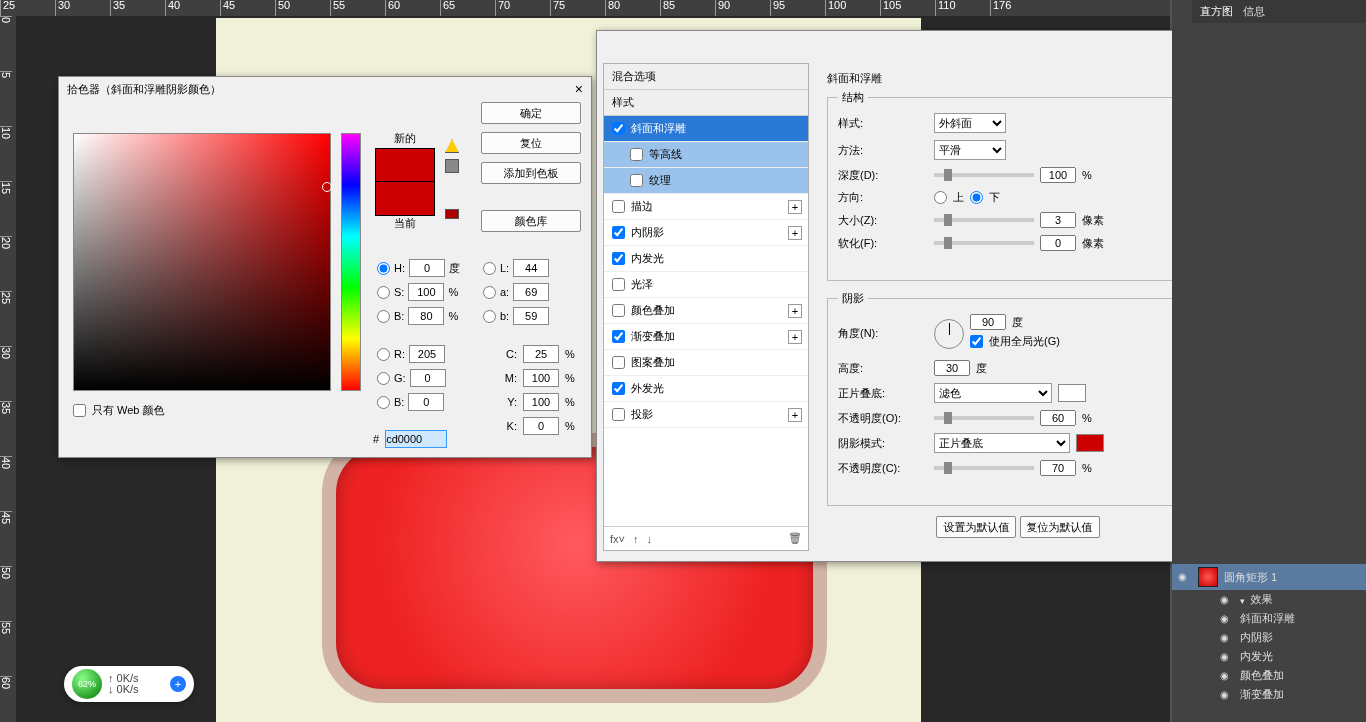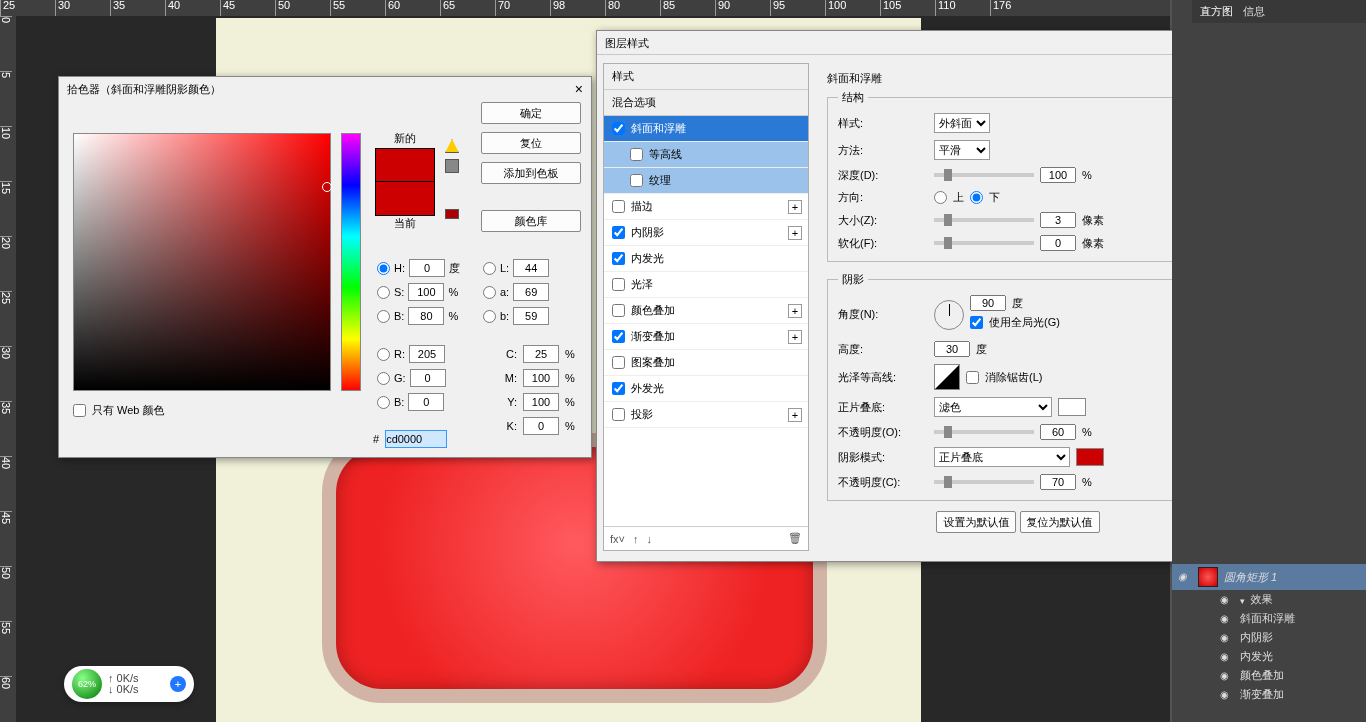--- a/index.html
+++ b/index.html
@@ -50,64 +50,64 @@
 .lstyle .dlg-title{ border-bottom:1px solid #c8c8c8; }
 .ls-left { position:absolute; left:6px; top:32px; width:206px; height:488px; border:1px solid #b0b0b0; background:#fff;}
 .ls-left .hdr{ padding:5px 8px; background:#efefef; border-bottom:1px solid #ccc;}
 .ls-left .row{ padding:5px 8px; display:flex; align-items:center; gap:6px; border-bottom:1px solid #eee; position:relative;}
 .ls-left .row.sel{ background:#2b79d7; color:#fff;}
 .ls-left .row.sub{ padding-left:26px; background:#9bc2ea;}
 .ls-left .row .plus{ position:absolute; right:6px; width:14px; height:14px; border:1px solid #999; text-align:center; line-height:12px; font-size:11px; background:#fff; color:#000;}
 .ls-left .footer{ position:absolute; bottom:0; left:0; right:0; height:24px; border-top:1px solid #ccc; display:flex; align-items:center; padding:0 6px; gap:8px; color:#555;}
 .ls-left .footer .trash{ margin-left:auto;}
 .ls-mid { position:absolute; left:218px; top:32px; width:406px; height:488px; padding:8px 12px;}
-fieldset{ border:1px solid #bbb; padding:8px 10px 3px; margin-bottom:10px;}
+fieldset{ border:1px solid #bbb; padding:8px 10px 22px; margin-bottom:10px;}
 legend{ padding:0 4px;}
 .frow{ display:flex; align-items:center; gap:6px; margin-bottom:7px;}
 .frow .lab{ position:static; width:90px; text-align:left;}
 .frow select, .frow input[type=text]{ height:20px; border:1px solid #999; background:#fff;}
-.frow select{ width:56px;}
+.frow select{ width:72px;}
 .frow .slider{ flex:0 0 100px; height:4px; background:#ccc; position:relative;}
 .frow .slider::after{ content:''; position:absolute; top:-4px; left:10%; width:8px; height:12px; background:#888;}
 .frow input.num{ width:36px; text-align:center;}
 .angle-circle{ width:30px; height:30px; border:1px solid #888; border-radius:50%; position:relative;}
 .angle-circle::after{ content:''; position:absolute; left:14px; top:3px; width:1px; height:12px; background:#000;}
 .contour-sw{ width:26px; height:26px; border:1px solid #888; background:linear-gradient(135deg,#fff 0 49%,#000 51% 100%);}
 .colbox{ width:28px; height:18px; border:1px solid #888;}
 .colbox.white{ background:#fff;}
 .colbox.red{ background:#c00;}
 .ls-mid .bot-btns{ text-align:center; margin-top:6px;}
 .ls-right { position:absolute; left:636px; top:32px; width:130px; padding:10px; display:flex; flex-direction:column; gap:8px; align-items:stretch;}
 .preview-sw{ width:64px; height:64px; margin:8px auto; background:radial-gradient(circle at 50% 45%, #ff6b6b, #d11); border:1px solid #888;}
 
 
 .panels { position:absolute; left:1172px; top:0; width:194px; height:722px; background:#424242; color:#ddd;}
 .panels .tabs{ display:flex; gap:10px; padding:4px 8px; background:#383838;margin-left:20px;}
 .panels .tabs span.active{ color:#fff;}
 .layers-area{ position:absolute; top:560px; left:0; right:0; bottom:0; background:#424242; padding:4px 0;}
 .layer-row{ display:flex; align-items:center; gap:6px; padding:3px 6px;}
-.layer-row.sel{ background:#5a7aa0;font-style:italic;}
+.layer-row.sel{ background:#5a7aa0;}
 .eye{ width:14px; height:14px;}
 .eye::before{ content:'◉'; font-size:10px;}
 .thumb{ width:20px; height:20px; background:radial-gradient(circle,#f55,#c00); border:1px solid #222;}
 .fx-sub{ padding:2px 6px 2px 48px; display:flex; align-items:center; gap:6px;}
 .tri::before{ content:'▸'; font-size:9px;}
 .tri.open::before{ content:'▾';}
 
 
 .netwidget{ position:absolute; left:64px; bottom:20px; width:130px; height:36px; background:#fff; border-radius:18px; display:flex; align-items:center; gap:6px; padding:0 8px; box-shadow:0 2px 6px rgba(0,0,0,.3);}
 .netwidget .ball{ width:30px; height:30px; border-radius:50%; background:radial-gradient(circle at 35% 30%, #8f8, #070); color:#fff; font-size:9px; display:flex; align-items:center; justify-content:center;}
 .netwidget .speeds{ font-size:9px; line-height:11px; color:#444;}
 .netwidget .plus{ width:16px; height:16px; border-radius:50%; background:#27f; color:#fff; text-align:center; line-height:16px; margin-left:auto;}
 </style>
 </head>
 <body>
 
 <div class="canvas-zone">
-  <div class="ruler-h"><span>25</span><span>30</span><span>35</span><span>40</span><span>45</span><span>50</span><span>55</span><span>60</span><span>65</span><span>70</span><span>98</span><span>80</span><span>85</span><span>90</span><span>95</span><span>100</span><span>105</span><span>110</span><span>176</span></div>
+  <div class="ruler-h"><span>25</span><span>30</span><span>35</span><span>40</span><span>45</span><span>50</span><span>55</span><span>60</span><span>65</span><span>70</span><span>75</span><span>80</span><span>85</span><span>90</span><span>95</span><span>100</span><span>105</span><span>110</span><span>176</span></div>
   <div class="ruler-v">
       <span>0</span>
       <span>5</span>
       <span>10</span>
       <span>15</span>
       <span>20</span>
       <span>25</span>
       <span>30</span>
       <span>35</span>
       <span>40</span>
@@ -228,26 +228,23 @@
       <span>#</span>
       <input type="text" value="cd0000" style="">
     </div>
   <div class="webonly">
       <input type="checkbox" style="">
       <span>只有 Web 颜色</span>
     </div>
 </div>
 
 <div class="dlg lstyle">
-  <div class="dlg-title">
-      <span>图层样式</span>
-    </div>
   <div class="ls-left">
+    <div class="hdr">混合选项</div>
     <div class="hdr">样式</div>
-    <div class="hdr">混合选项</div>
     <div class="row sel">
         <input type="checkbox" checked="" style="">
         <span>斜面和浮雕</span>
       </div>
     <div class="row sub">
         <input type="checkbox" style="">
         <span>等高线</span>
       </div>
     <div class="row sub">
         <input type="checkbox" style="">
@@ -355,26 +352,20 @@
               <span>使用全局光(G)</span>
             </div>
         </div>
       </div>
       <div class="frow">
           <span class="lab">高度:</span>
           <input class="num" value="30" style="">
           <span>度</span>
         </div>
       <div class="frow">
-          <span class="lab">光泽等高线:</span>
-          <div class="contour-sw"></div>
-          <input type="checkbox" style="">
-          <span>消除锯齿(L)</span>
-        </div>
-      <div class="frow">
           <span class="lab">正片叠底:</span>
           <select style="width:118px"><option>滤色</option></select>
           <div class="colbox white"></div>
         </div>
       <div class="frow">
           <span class="lab">不透明度(O):</span>
           <div class="slider"></div>
           <input class="num" value="60" style="">
           <span>%</span>
         </div>

